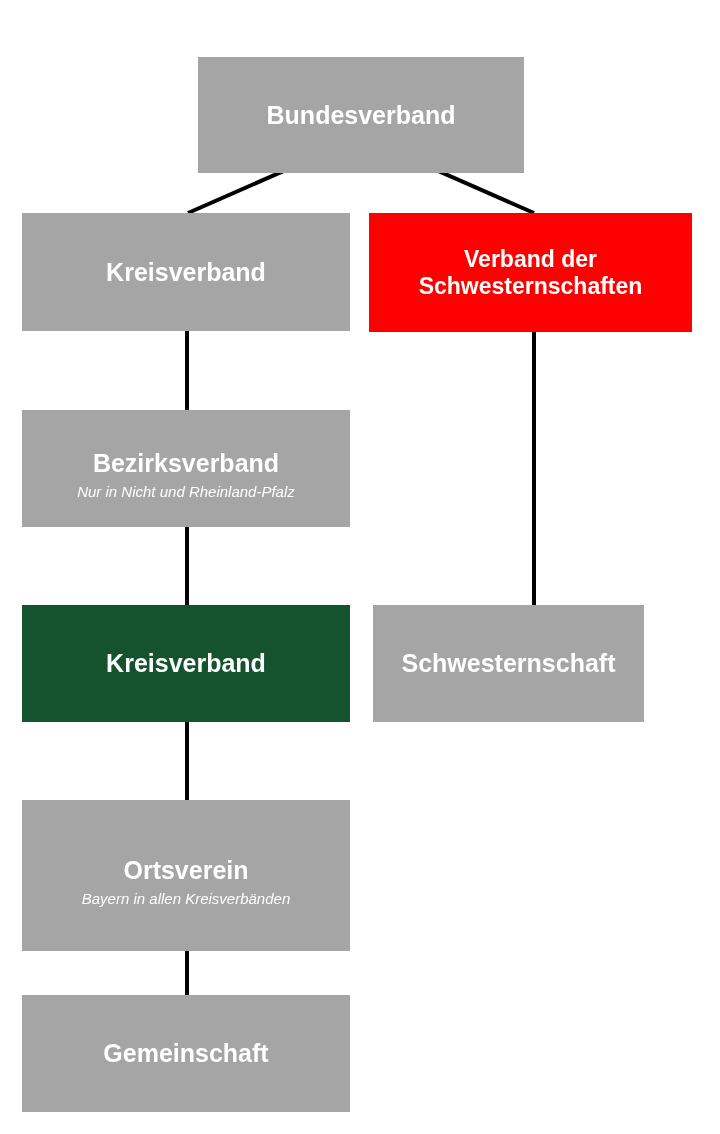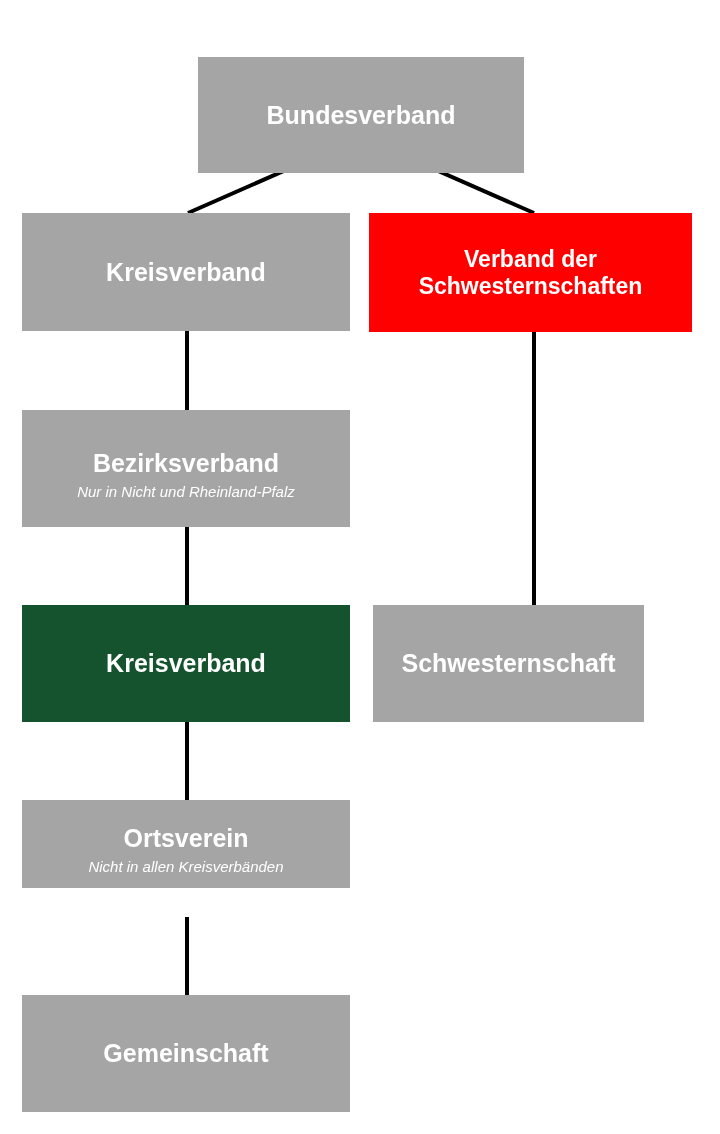--- a/index.html
+++ b/index.html
@@ -97,22 +97,22 @@
       <div class="node-box gray has-subtitle" style="left: 22px; top: 410px; width: 328px; height: 117px; background-color: rgb(165, 165, 165); color: rgb(255, 255, 255);">
         <div class="node-title">Bezirksverband</div>
         <div class="node-subtitle">Nur in Nicht und Rheinland-Pfalz</div>
       </div>
       <div class="node-box gray" style="left: 22px; top: 605px; width: 328px; height: 117px; background-color: #14532d; color: rgb(255, 255, 255);">
         <div class="node-title">Kreisverband</div>
       </div>
       <div class="node-box gray" style="left: 373px; top: 605px; width: 271px; height: 117px; background-color: rgb(165, 165, 165); color: rgb(255, 255, 255);">
         <div class="node-title">Schwesternschaft</div>
       </div>
-      <div class="node-box gray has-subtitle" style="left: 22px; top: 800px; width: 328px; height: 88px; background-color: rgb(165, 165, 165); color: rgb(255, 255, 255);">
+      <div class="node-box gray has-subtitle" style="left: 22px; top: 800px; width: 328px; height: 151px; background-color: rgb(165, 165, 165); color: rgb(255, 255, 255);">
         <div class="node-title">Ortsverein</div>
-        <div class="node-subtitle">Nicht in allen Kreisverbänden</div>
+        <div class="node-subtitle">Bayern in allen Kreisverbänden</div>
       </div>
       <div class="node-box gray" style="left: 22px; top: 995px; width: 328px; height: 117px; background-color: rgb(165, 165, 165); color: rgb(255, 255, 255);">
         <div class="node-title">Gemeinschaft</div>
       </div>
     </div>
 
 </div>
 
 </body></html>

